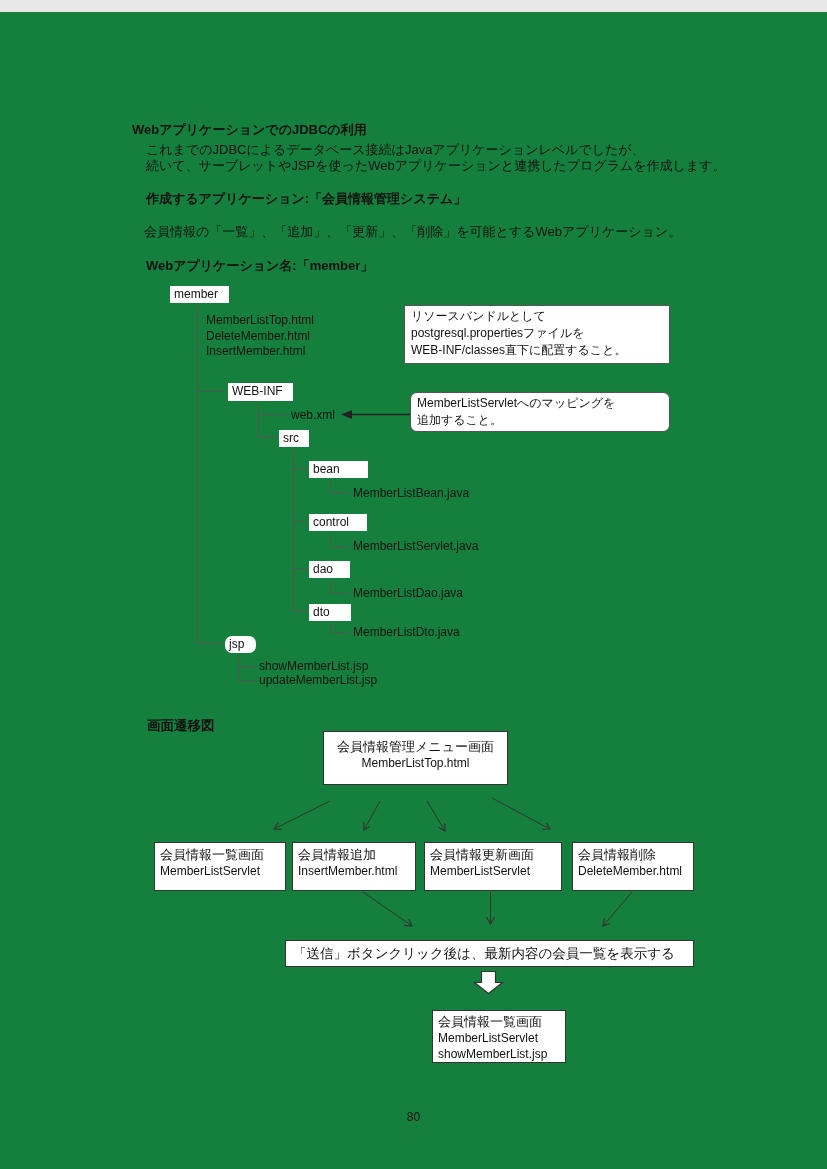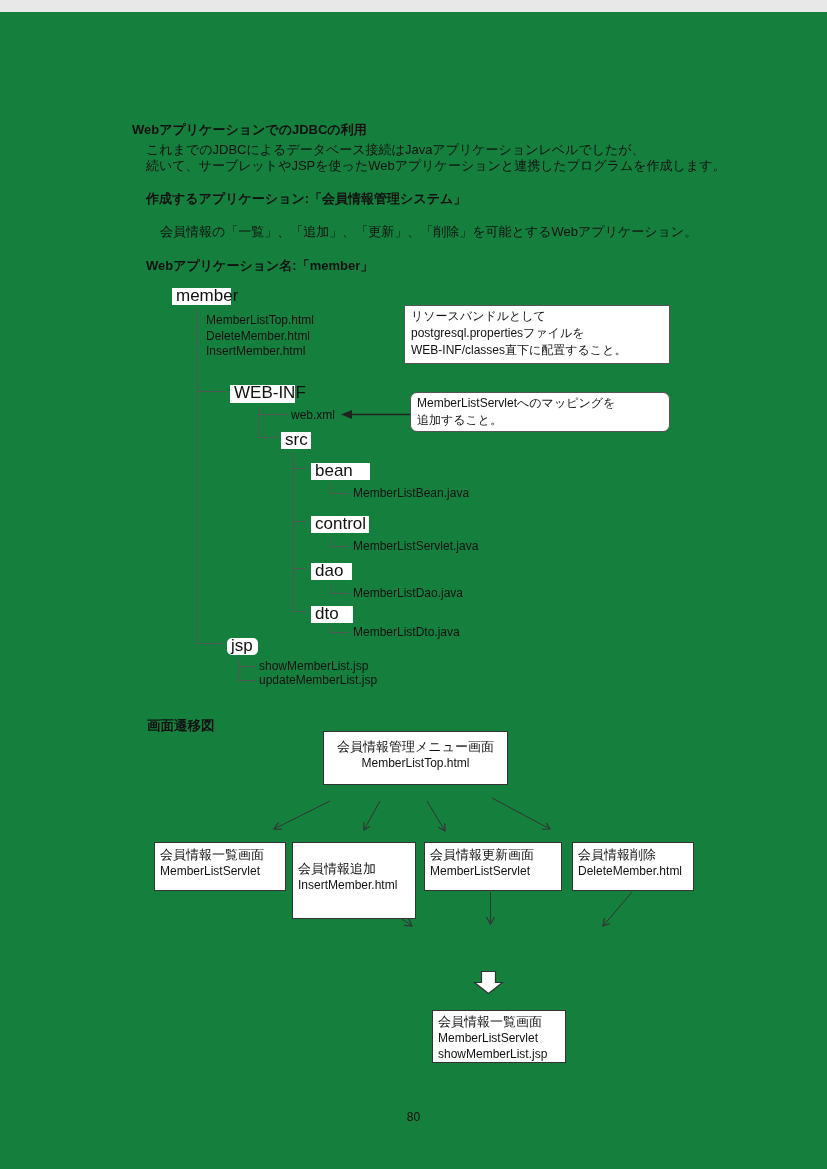--- a/index.html
+++ b/index.html
@@ -11,23 +11,23 @@
     font-family:"Liberation Sans","DejaVu Sans",sans-serif;
     color:#111;
     overflow:hidden;
   }
   .abs{position:absolute;}
   .b{font-weight:bold;}
   .t13{font-size:13px;line-height:16px;white-space:nowrap;}
   .t12{font-size:12px;line-height:15px;white-space:nowrap;}
   .tree-box{
     position:absolute;
-    border:4px solid #15803d;
+    border:2px solid #15803d;
     background:#fff;
-    font-size:17px;
+    font-size:12px;
     line-height:16px;
     padding:0 4px;
     white-space:nowrap;
   }
   .note-box{
     position:absolute;
     border:1px solid #555;
     background:#fff;
     font-size:12px;
     line-height:17px;
@@ -46,21 +46,21 @@
 </style>
 </head>
 <body>
 
 <div id="page">
 
   <div class="abs t13 b" style="left:132px;top:110px;">WebアプリケーションでのJDBCの利用</div>
   <div class="abs t13" style="left:146px;top:130px;">これまでのJDBCによるデータベース接続はJavaアプリケーションレベルでしたが、</div>
   <div class="abs t13" style="left:146px;top:146px;">続いて、サーブレットやJSPを使ったWebアプリケーションと連携したプログラムを作成します。</div>
   <div class="abs t13 b" style="left:146px;top:179px;">作成するアプリケーション:「会員情報管理システム」</div>
-  <div class="abs t13" style="left:160px;top:212px;">会員情報の「一覧」、「追加」、「更新」、「削除」を可能とするWebアプリケーション。</div>
+  <div class="abs t13" style="left:144px;top:212px;">会員情報の「一覧」、「追加」、「更新」、「削除」を可能とするWebアプリケーション。</div>
   <div class="abs t13 b" style="left:146px;top:246px;">Webアプリケーション名:「member」</div>
 
   <svg class="overlay" width="827" height="1169" viewBox="0 0 827 1169">
     <defs>
       <marker id="ah" markerWidth="10" markerHeight="10" refX="7" refY="4" orient="auto">
         <path d="M0,0 L7,4 L0,8" fill="none" stroke="#333" stroke-width="1.2"></path>
       </marker>
     </defs>
 
     <g stroke="#555" stroke-width="1" fill="none">
@@ -162,35 +162,38 @@
   <div class="tr-box" style="left:323px;top:719px;width:183px;height:46px;text-align:center;padding-top:6px;">
     <div class="l1">会員情報管理メニュー画面</div>
     <div class="l2">MemberListTop.html</div>
   </div>
 
   <div class="tr-box" style="left:154px;top:830px;width:120px;height:41px;padding:3px 5px;">
     <div class="l1">会員情報一覧画面</div>
     <div class="l2">MemberListServlet</div>
   </div>
 
-  <div class="tr-box" style="left:292px;top:830px;width:112px;height:41px;padding:17px 5px;">
+  <div class="tr-box" style="left:292px;top:830px;width:112px;height:41px;padding:3px 5px;">
     <div class="l1">会員情報追加</div>
     <div class="l2">InsertMember.html</div>
   </div>
 
   <div class="tr-box" style="left:424px;top:830px;width:126px;height:41px;padding:3px 5px;">
     <div class="l1">会員情報更新画面</div>
     <div class="l2">MemberListServlet</div>
   </div>
 
   <div class="tr-box" style="left:572px;top:830px;width:110px;height:41px;padding:3px 5px;">
     <div class="l1">会員情報削除</div>
     <div class="l2">DeleteMember.html</div>
   </div>
 
+  <div class="tr-box" style="left:285px;top:928px;width:400px;height:25px;font-size:13.5px;line-height:25px;padding-left:7px;">
+    <span>「送信」ボタンクリック後は、最新内容の会員一覧を表示する</span>
+  </div>
 
   <div class="tr-box" style="left:432px;top:998px;width:122px;height:47px;padding:2px 5px;">
     <div class="l1">会員情報一覧画面</div>
     <div class="l2">MemberListServlet</div>
     <div class="l2">showMemberList.jsp</div>
   </div>
 
   <div class="abs t12" style="left:0;top:1098px;width:827px;text-align:center;">80</div>
 
 </div>

